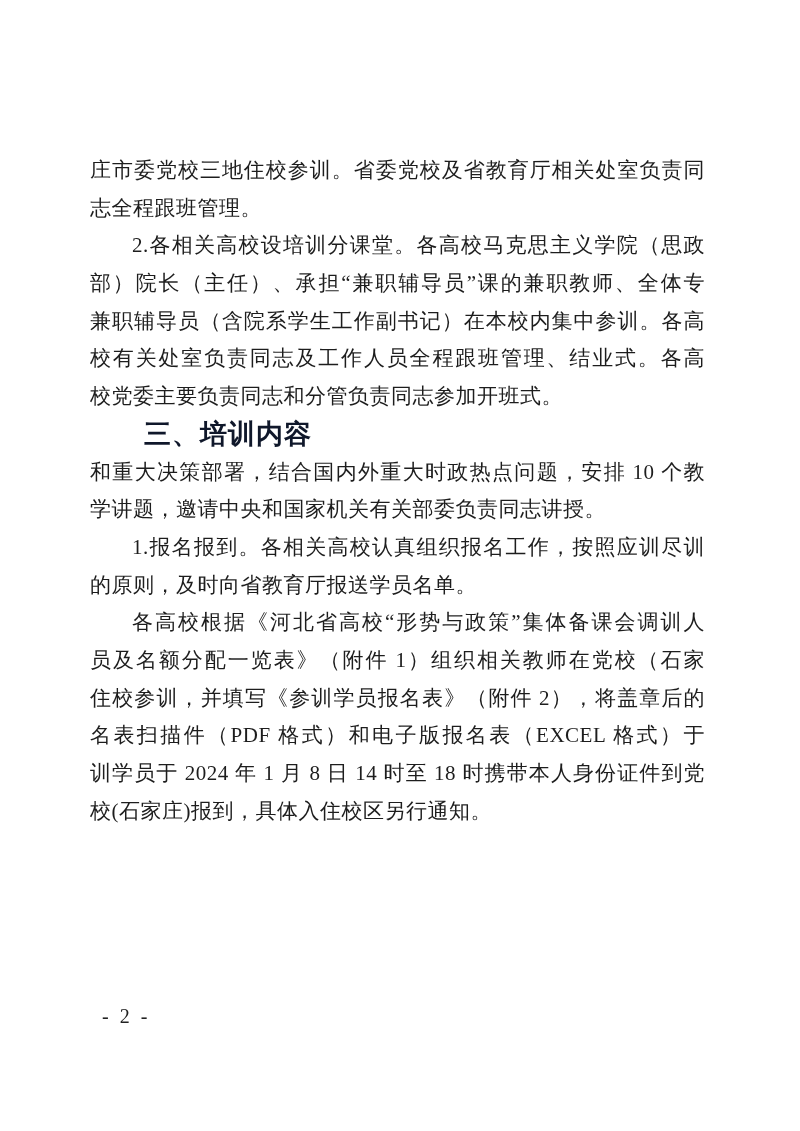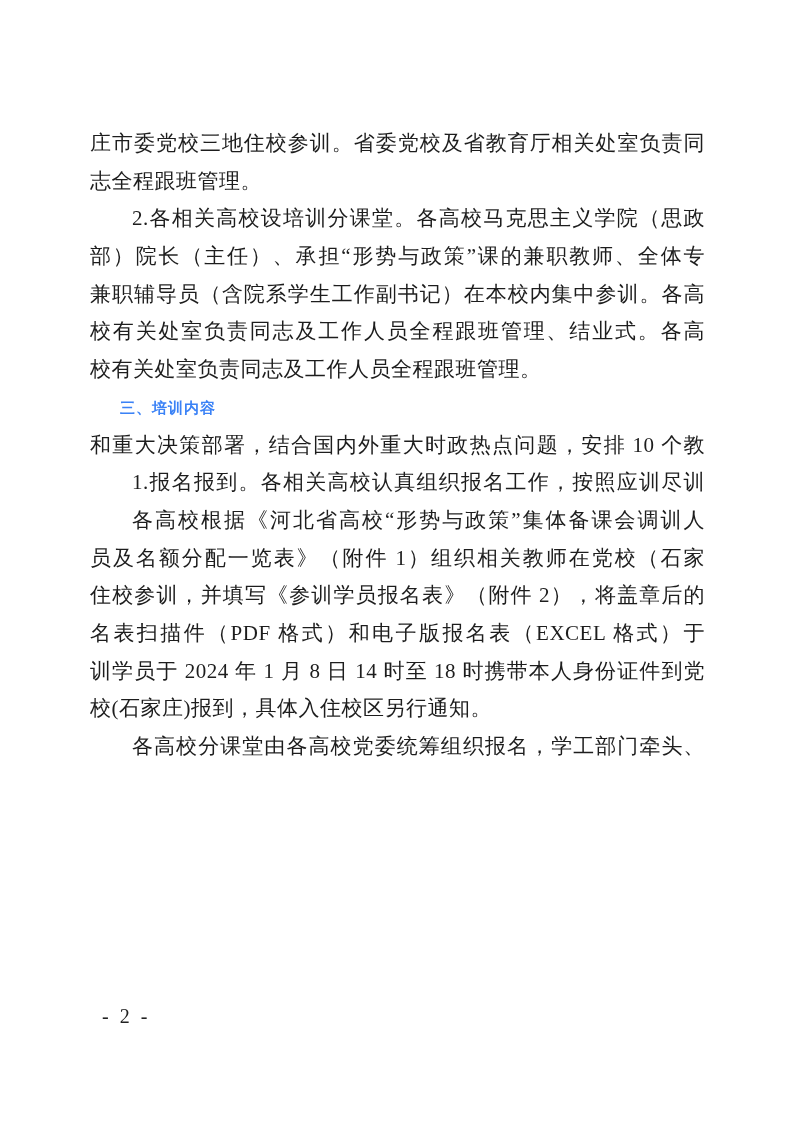--- a/index.html
+++ b/index.html
@@ -13,72 +13,73 @@
     height: 1131px;
     margin: 0 auto;
     background: #ffffff;
     color: #1d1d1d;
     font-family: "Liberation Serif", "DejaVu Serif", serif;
     overflow: hidden;
   }
   .doc-body {
     position: absolute;
     left: 90px;
-    top: 125px;
+    top: 152px;
     width: 615px;
   }
   .line {
     height: 37.7px;
     line-height: 37.7px;
     font-size: 21px;
     letter-spacing: 0.5px;
     white-space: normal;
     overflow: hidden;
   }
   .line.fill {
     text-align: justify;
     text-align-last: justify;
   }
   .line.indent {
     text-indent: 2em;
   }
   .line.heading {
     font-family: "Liberation Sans", "DejaVu Sans", sans-serif;
     font-weight: bold;
-    font-size: 15px;
+    font-size: 27px;
     letter-spacing: 1px;
-    color: #3b82f6;
+    color: #0f172a;
   }
   .page-number {
     position: absolute;
     left: 102px;
     top: 1005px;
     font-size: 20px;
     letter-spacing: 3px;
     color: #222222;
     font-family: "Liberation Serif", "DejaVu Serif", serif;
   }
 </style>
 </head>
 <body>
 
 <div class="page">
   <div class="doc-body">
       <div class="line body fill">庄市委党校三地住校参训。省委党校及省教育厅相关处室负责同</div>
       <div class="line body">志全程跟班管理。</div>
       <div class="line body indent fill">2.各相关高校设培训分课堂。各高校马克思主义学院（思政</div>
-      <div class="line body fill">部）院长（主任）、承担“形势与政策”课的兼职教师、全体专</div>
+      <div class="line body fill">部）院长（主任）、承担“兼职辅导员”课的兼职教师、全体专</div>
       <div class="line body fill">兼职辅导员（含院系学生工作副书记）在本校内集中参训。各高</div>
       <div class="line body fill">校有关处室负责同志及工作人员全程跟班管理、结业式。各高</div>
-      <div class="line body">校有关处室负责同志及工作人员全程跟班管理。</div>
+      <div class="line body">校党委主要负责同志和分管负责同志参加开班式。</div>
       <div class="line heading indent">三、培训内容</div>
       <div class="line body fill">和重大决策部署，结合国内外重大时政热点问题，安排 10 个教</div>
+      <div class="line body">学讲题，邀请中央和国家机关有关部委负责同志讲授。</div>
       <div class="line body indent fill">1.报名报到。各相关高校认真组织报名工作，按照应训尽训</div>
+      <div class="line body">的原则，及时向省教育厅报送学员名单。</div>
       <div class="line body indent fill">各高校根据《河北省高校“形势与政策”集体备课会调训人</div>
       <div class="line body fill">员及名额分配一览表》（附件 1）组织相关教师在党校（石家庄）</div>
       <div class="line body fill">住校参训，并填写《参训学员报名表》（附件 2），将盖章后的报</div>
       <div class="line body fill">名表扫描件（PDF 格式）和电子版报名表（EXCEL 格式）于 2023</div>
       <div class="line body fill">训学员于 2024 年 1 月 8 日 14 时至 18 时携带本人身份证件到党</div>
       <div class="line body">校(石家庄)报到，具体入住校区另行通知。</div>
-      <div class="line body indent fill">各高校分课堂由各高校党委统筹组织报名，学工部门牵头、</div>
     </div>
   <div class="page-number">- 2 -</div>
 </div>
 
 </body></html>

